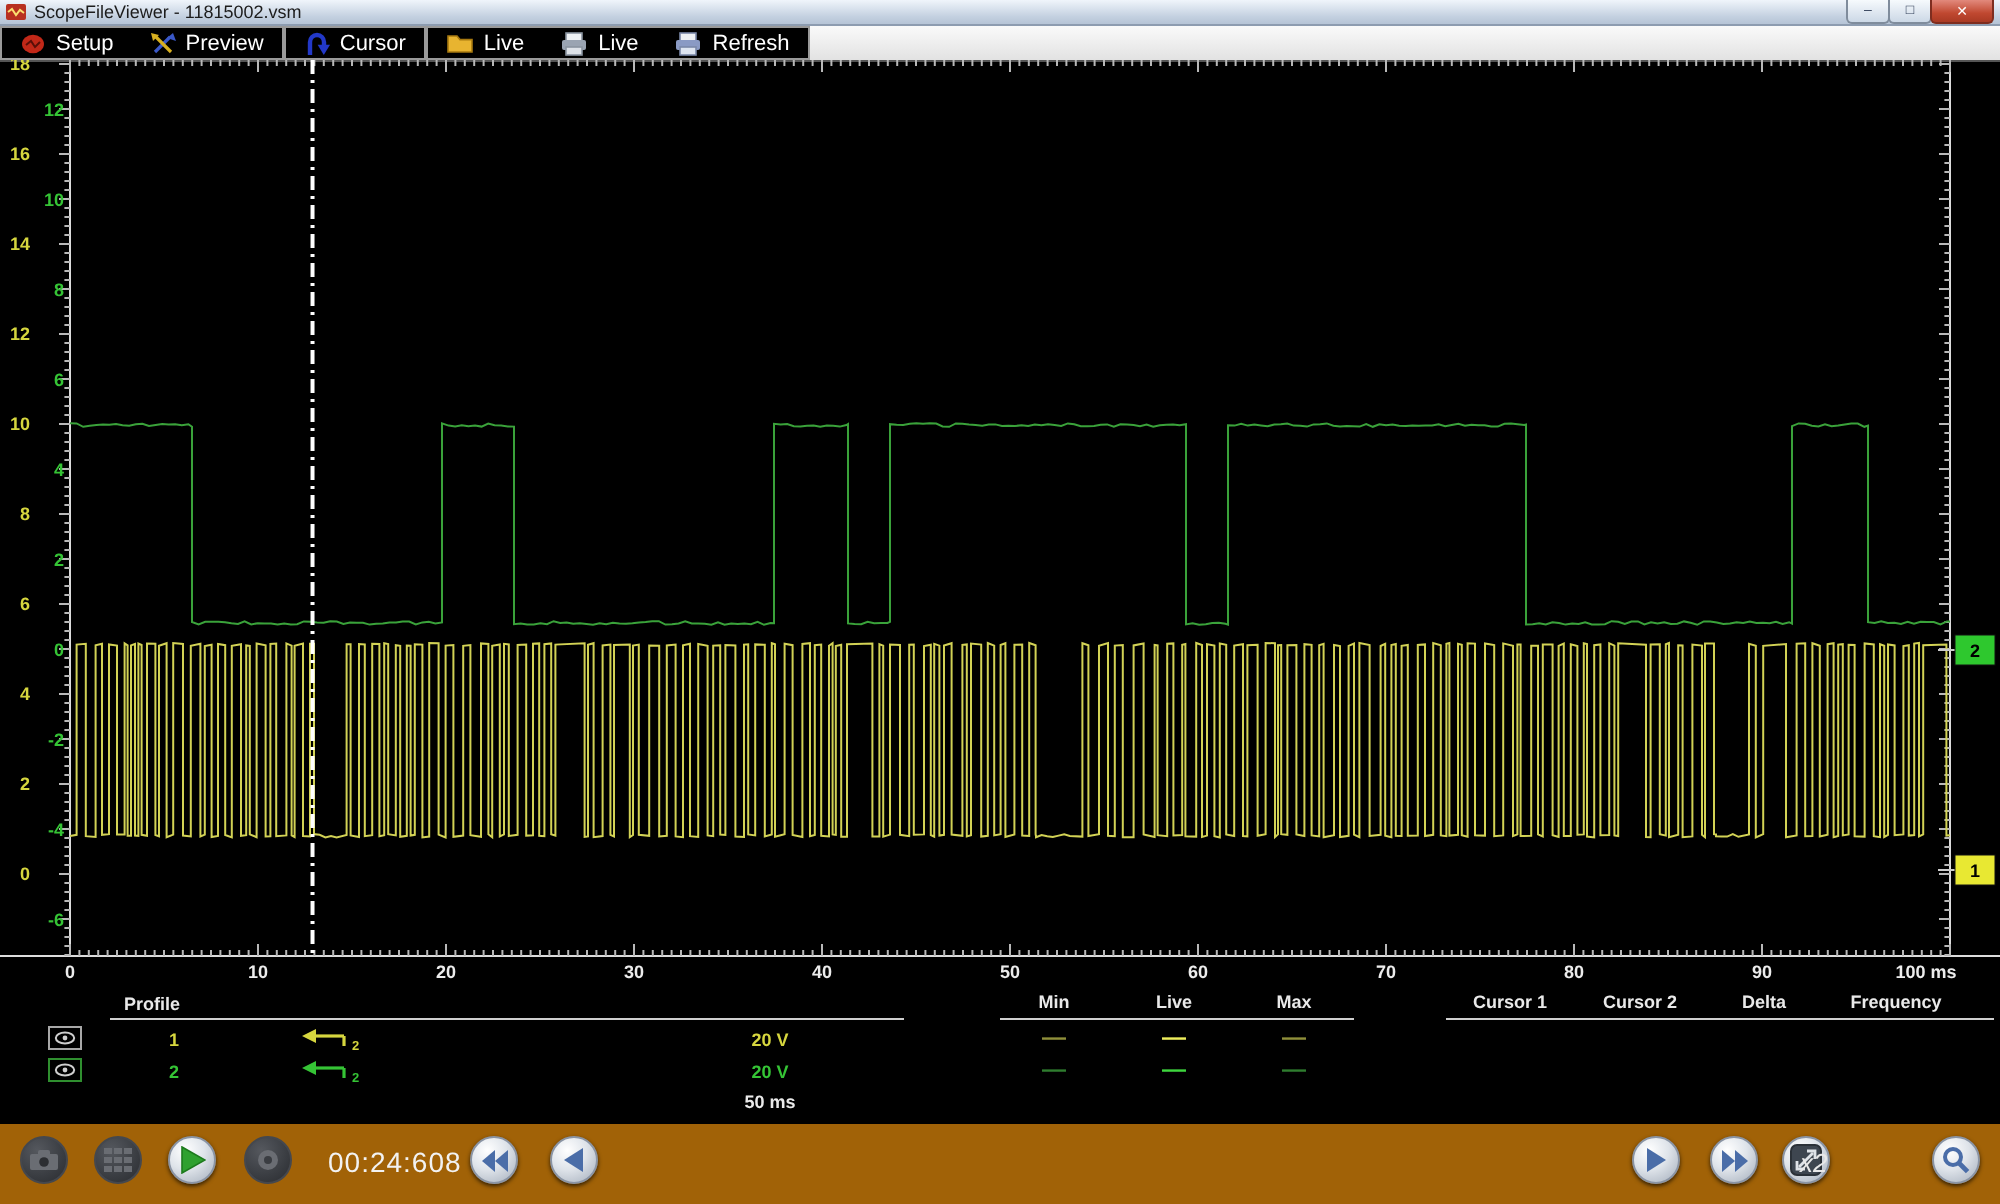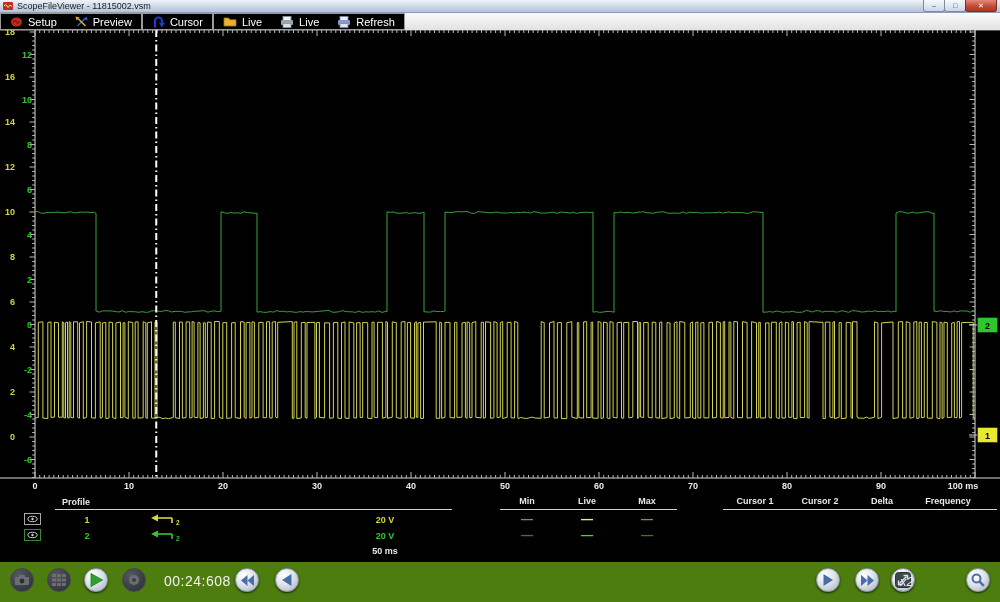--- a/index.html
+++ b/index.html
@@ -20,21 +20,21 @@
   
   .menubar{position:absolute;top:13px;left:0;width:1000px;height:17px;background:linear-gradient(#fafafa,#e2e2e2);}
   .menubar-dark{position:absolute;left:0;top:0;height:17px;background:#000;display:flex;align-items:stretch;}
   .tb-group{display:flex;align-items:center;border:1px solid #9a9a9a;box-sizing:border-box;background:#000;}
   .tb-btn{display:flex;align-items:center;gap:5px;color:#fff;font-size:11px;padding:0 9px;height:15px;cursor:default;white-space:nowrap;}
   
   #scope{position:absolute;top:30px;left:0;}
   svg text{font-family:"Liberation Sans",sans-serif;}
   .phdr{font-size:9px;font-weight:bold;fill:#e9e9e9;}
   
-  .controlbar{position:absolute;top:562px;left:0;width:1000px;height:40px;background:#4d7c0f;}
+  .controlbar{position:absolute;top:562px;left:0;width:1000px;height:40px;background:#a16207;}
   .cbtn{position:absolute;top:6px;width:24px;height:24px;border-radius:50%;
         background:radial-gradient(circle at 35% 28%,#ffffff 0%,#dfe4ea 45%,#b9c1cc 80%,#a6aebb);
         border:1px solid #8a94a4;box-sizing:border-box;display:flex;align-items:center;justify-content:center;
         box-shadow:0 1px 2px rgba(0,0,0,.7);}
   .cbtn.dim{background:radial-gradient(circle at 35% 28%,#55585e 0%,#3a3d42 60%,#2a2c30);border-color:#45484e;box-shadow:none;}
   .timestamp{position:absolute;left:164px;top:11px;width:76px;color:#f2f2f2;font-size:14px;letter-spacing:.5px;}
   .zoom-factor{position:absolute;left:900px;top:12px;color:#e8e8e8;font-size:13px;font-style:italic;}
 </style>
 </head>
 <body>

